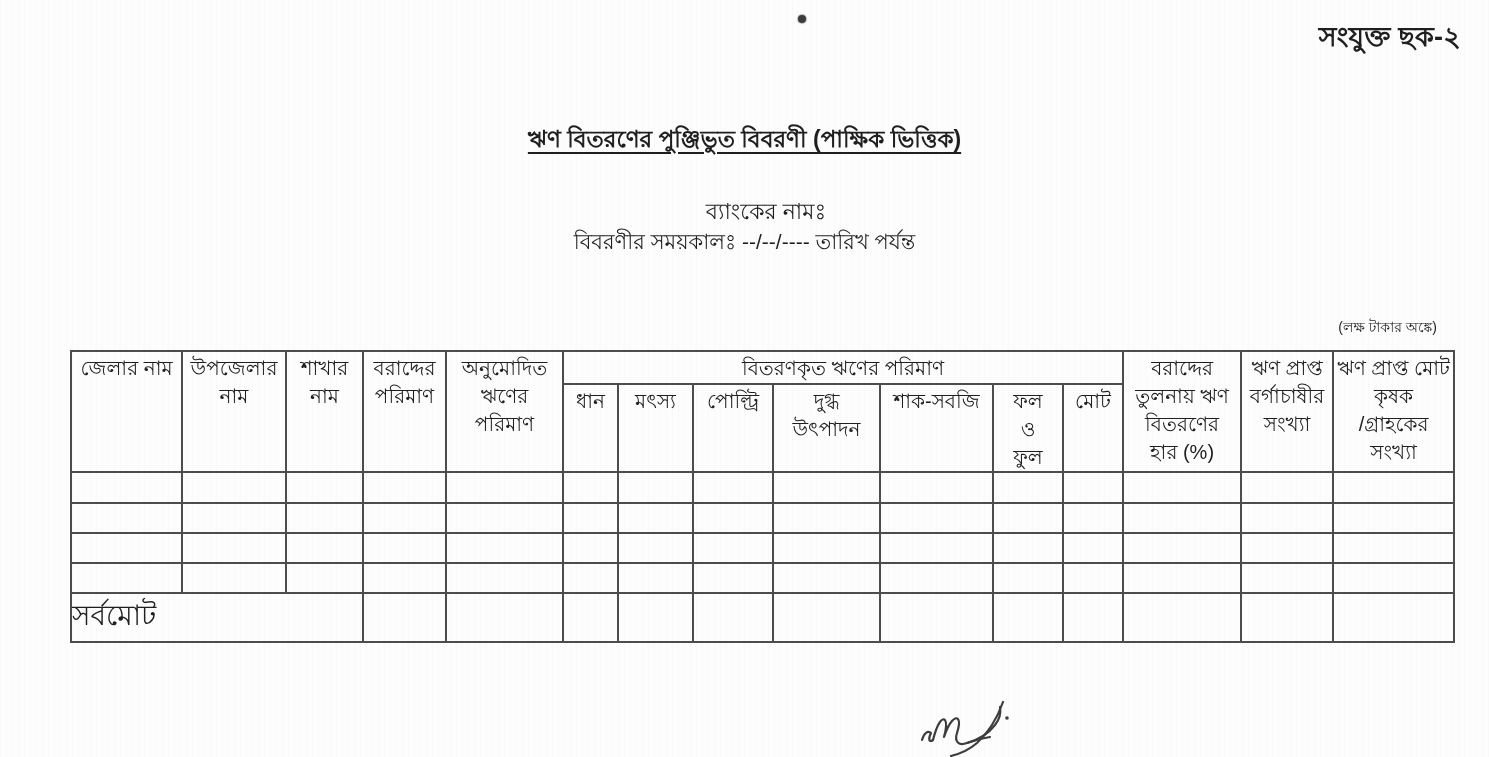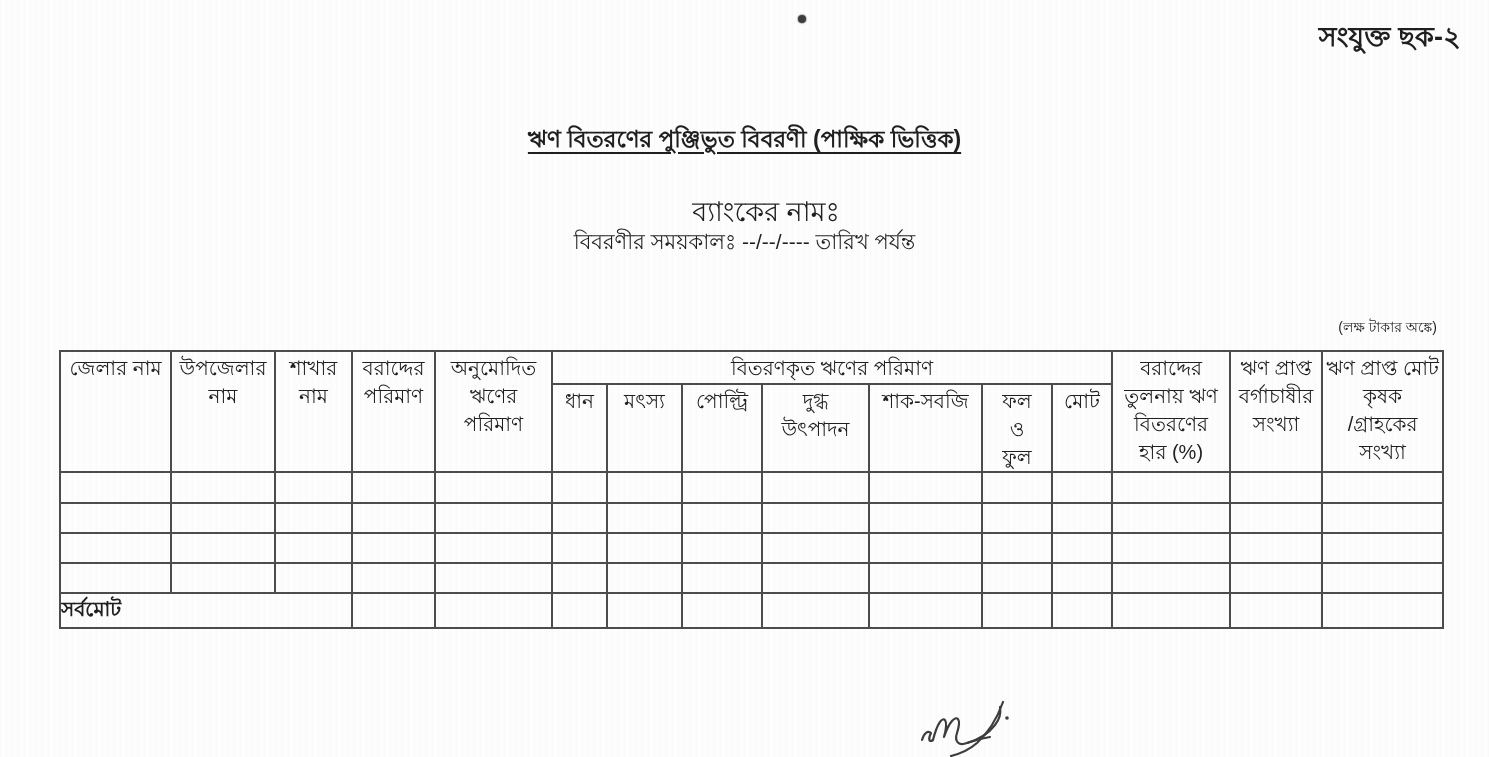--- a/index.html
+++ b/index.html
@@ -62,42 +62,42 @@
   }
 
   .meta-block {
     position: absolute;
     left: 0;
     right: 0;
     top: 197px;
     text-align: center;
   }
   .bank-line {
-    font-size: 27px;
+    font-size: 22px;
     font-weight: 500;
     line-height: 30px;
     padding-left: 43px;
   }
   .period-line {
     font-size: 21px;
     font-weight: 500;
     line-height: 30px;
   }
 
   .unit-note {
     position: absolute;
     top: 316px;
     right: 52px;
     font-size: 14px;
     font-weight: 500;
   }
 
   table.report {
     position: absolute;
-    left: 59px;
+    left: 70px;
     top: 350px;
     width: 1383px;
     border-collapse: collapse;
     table-layout: fixed;
     background: transparent;
   }
   table.report th,
   table.report td {
     border: 2px solid #4c4c4c;
     padding: 0;
@@ -111,22 +111,22 @@
     vertical-align: top;
     white-space: pre-line;
     padding-top: 2px;
   }
   tr.hrow-a  { height: 33px; }
   tr.hrow-b  { height: 87px; }
   tr.drow    { height: 30px; }
   tr.drow-first { height: 31px; }
   tr.trow    { height: 33px; }
   td.total-label {
-    font-size: 20px;
-    font-weight: 700;
+    font-size: 28px;
+    font-weight: 400;
     text-align: left;
     vertical-align: top;
     padding: 2px 0 0 6px;
     white-space: nowrap;
   }
 
   .signature {
     position: absolute;
     left: 915px;
     top: 696px;

